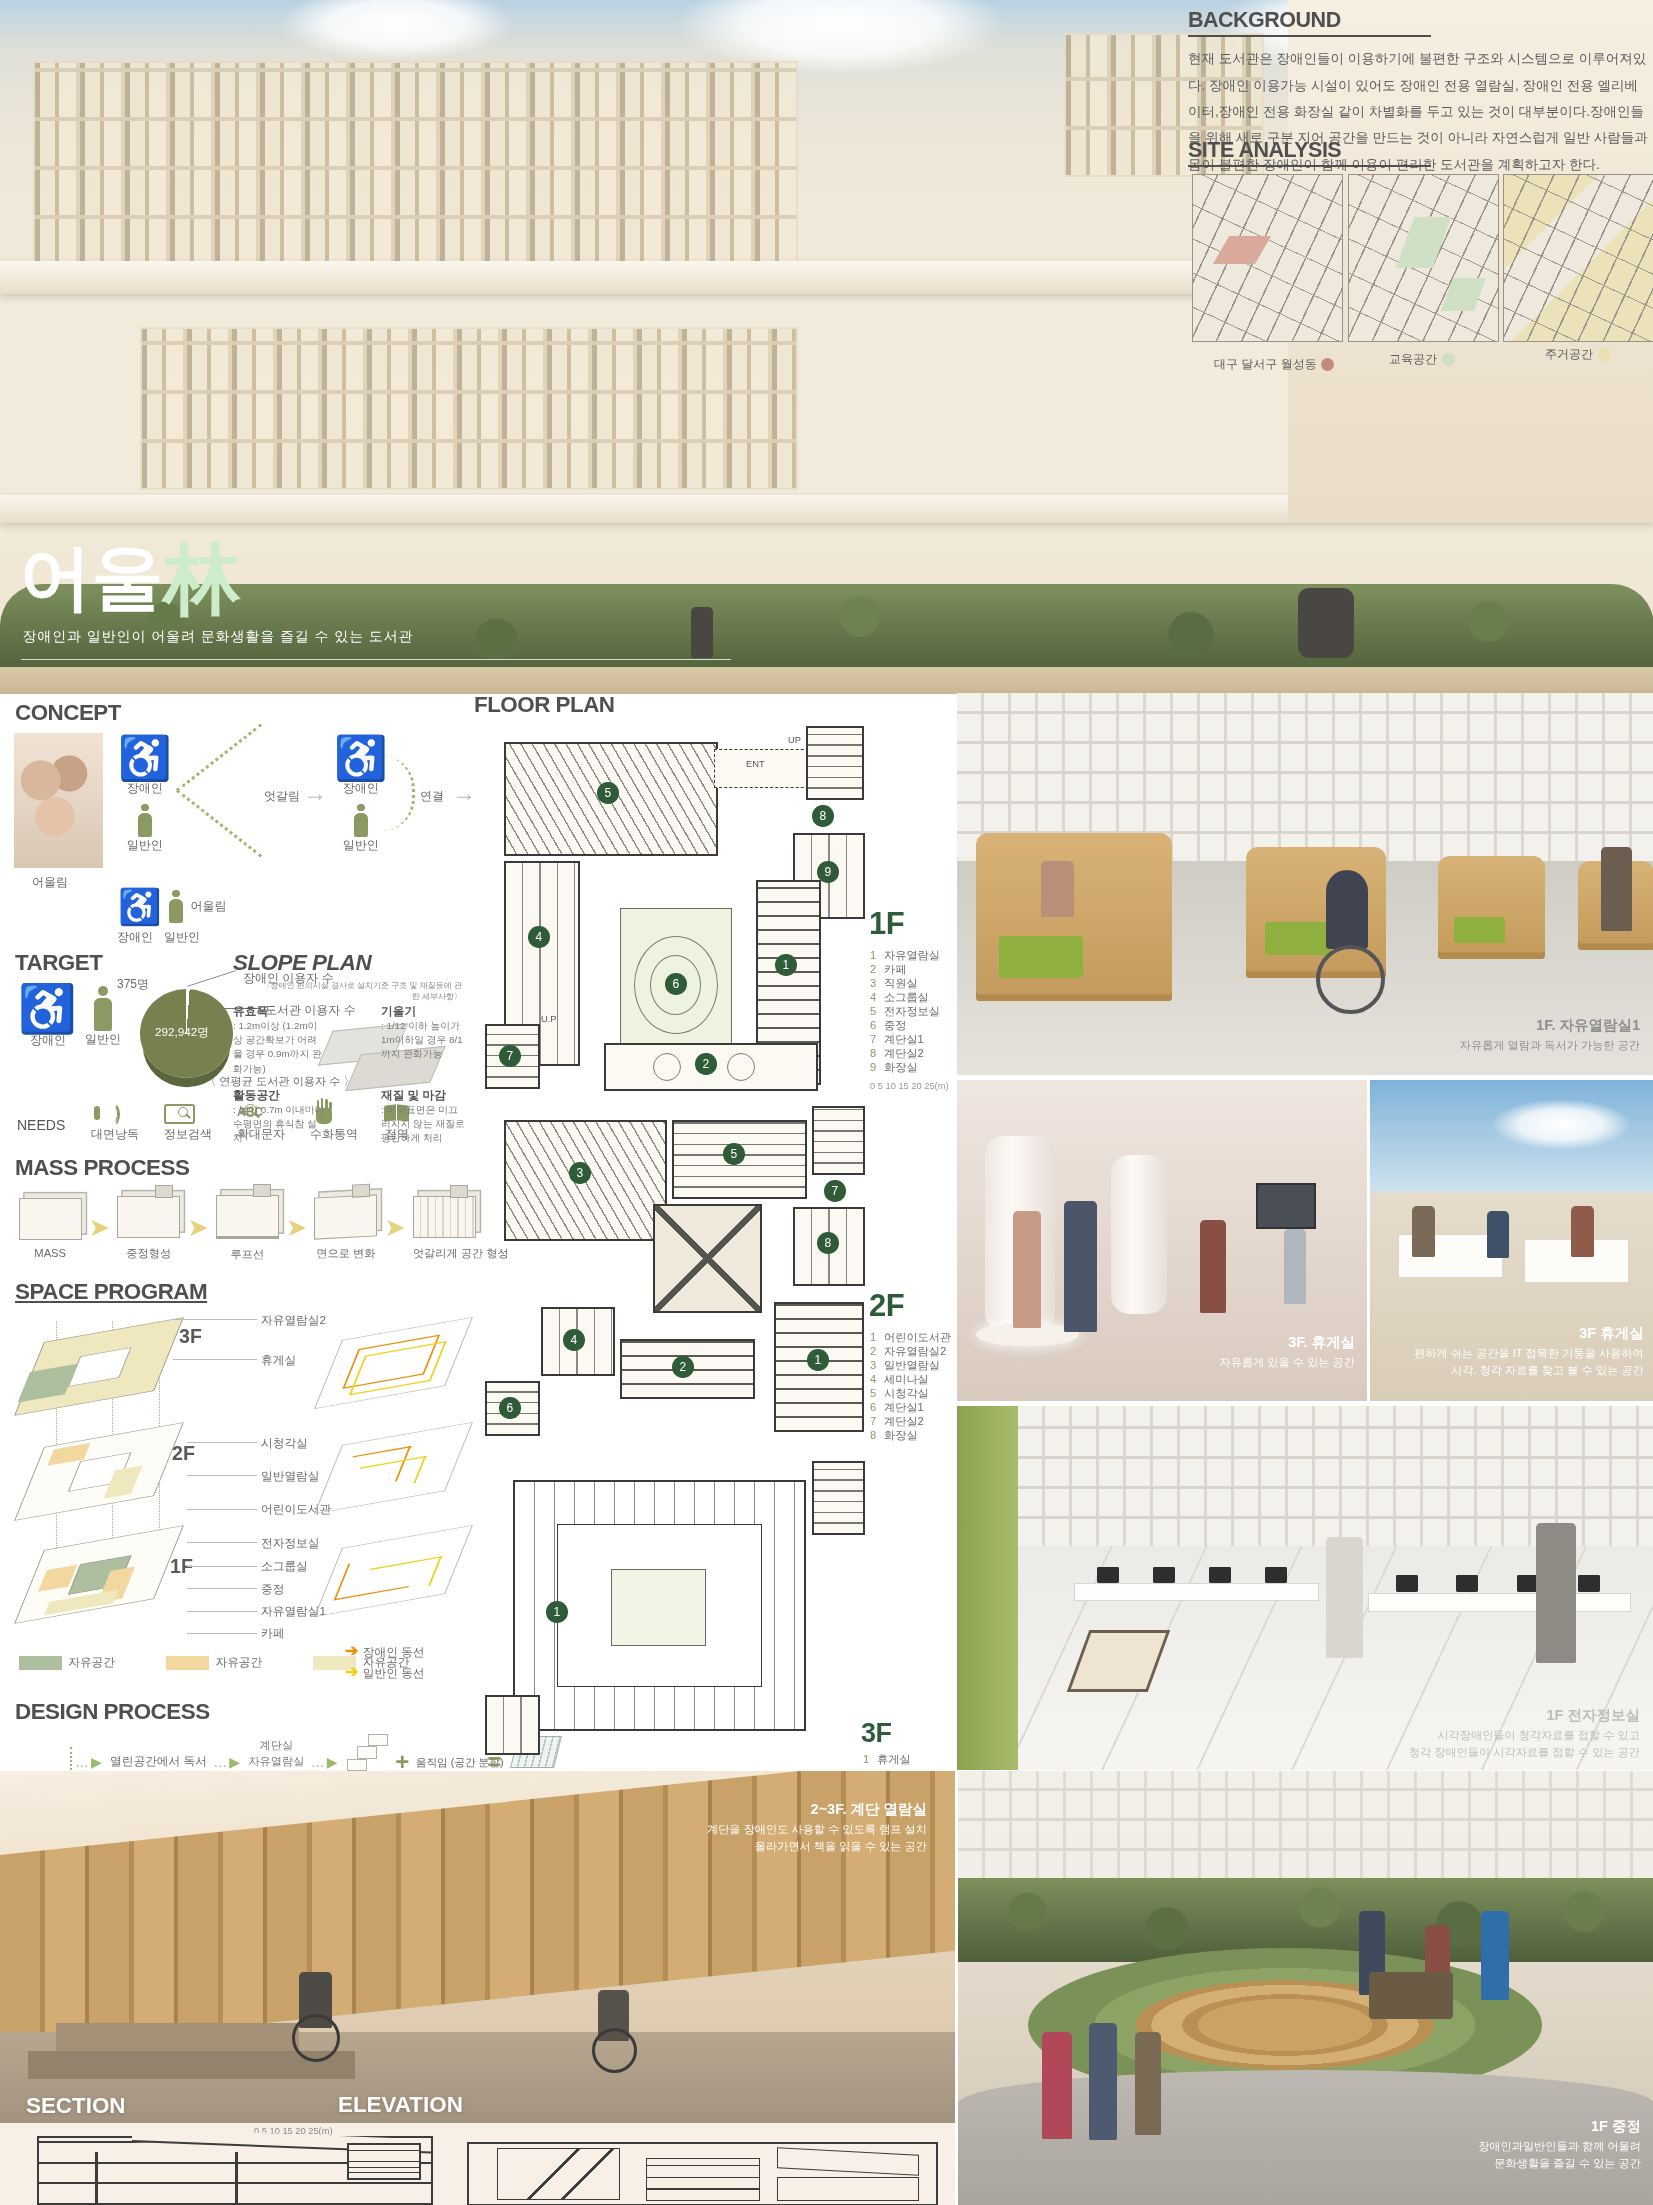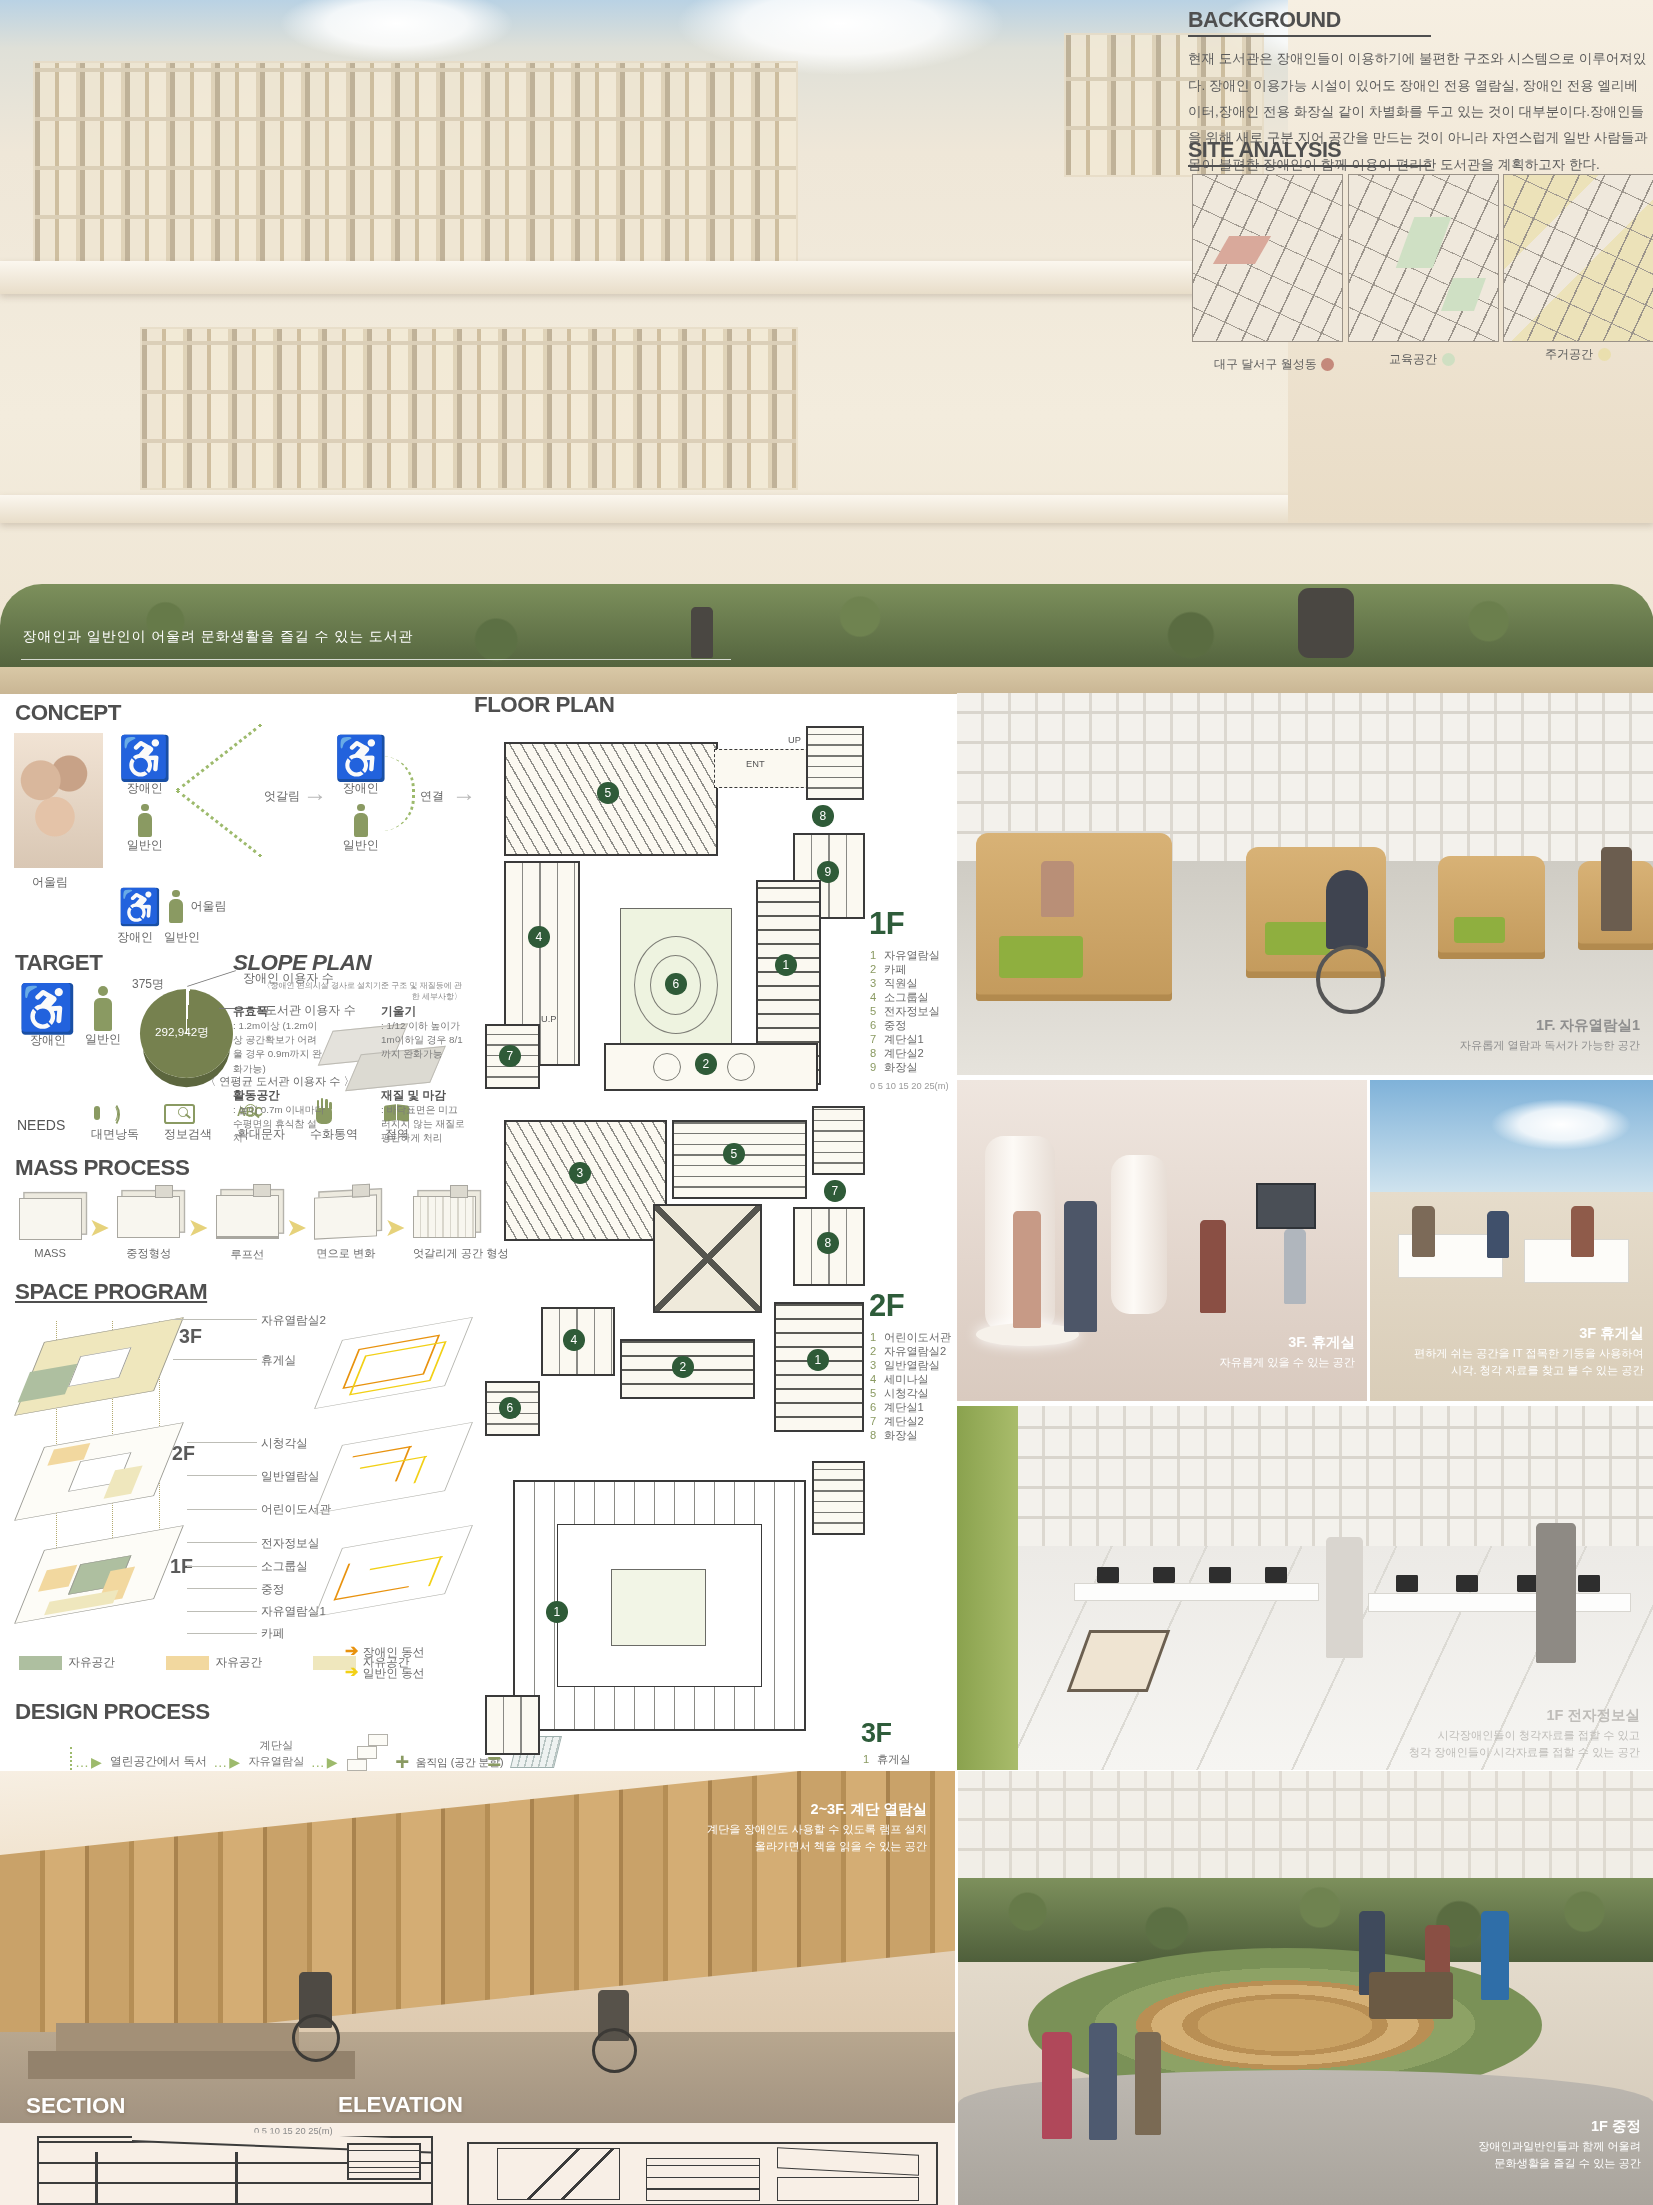--- a/index.html
+++ b/index.html
@@ -119,20 +119,24 @@
     <div class="abs shelfband" style="left:1064px;top:33px;width:196px;height:140px;"></div>
     <div class="abs slab" style="left:0;top:261px;width:1288px;height:33px;"></div>
     <div class="abs shelfband" style="left:140px;top:327px;width:654px;height:159px;"></div>
     <div class="abs slab" style="left:0;top:495px;width:1654px;height:28px;"></div>
     <div class="abs" style="left:1288px;top:0;width:366px;height:523px;background:linear-gradient(180deg,#f6efe2,#e9dcc6);"></div>
     <div class="abs hedge" style="left:0;top:584px;width:1654px;height:93px;border-radius:42px 42px 0 0;"></div>
     <div class="abs" style="left:0;top:667px;width:1654px;height:27px;background:linear-gradient(180deg,#d9c8a6,#c9b694);"></div>
     <div class="abs silhouette" style="left:691px;top:607px;width:21.5px;height:51px;"></div>
     <div class="abs silhouette" style="left:1298px;top:588px;width:56px;height:70px;border-radius:11.2px;"></div>
 
+    <div class="abs" style="left:19.6px;top:541px;display:flex;align-items:flex-start;z-index:6;">
+      <span class="hero-title-ko">어울</span>
+      <span class="hero-title-hanja">林</span>
+    </div>
     <div class="abs hero-sub" style="left:22.4px;top:628px;z-index:6;">장애인과 일반인이 어울려 문화생활을 즐길 수 있는 도서관</div>
     <div class="abs hero-rule" style="left:20.5px;top:659px;width:710px;z-index:6;"></div>
 
     <div class="abs" style="left:1188px;top:8.4px;width:462px;">
       <div class="bg-title">BACKGROUND</div>
       <div class="abs" style="left:0;top:27px;width:243px;height:1.9px;background:#4f4f4f;"></div>
       <div class="bg-body" style="margin-top:13px;">현재 도서관은 장애인들이 이용하기에 불편한 구조와 시스템으로 이루어져있다. 장애인 이용가능 시설이 있어도 장애인 전용 열람실, 장애인 전용 엘리베이터,장애인 전용 화장실 같이 차별화를 두고 있는 것이 대부분이다.장애인들을 위해 새로 구분 지어 공간을 만드는 것이 아니라 자연스럽게 일반 사람들과 몸이 불편한 장애인이 함께 이용이 편리한 도서관을 계획하고자 한다.</div>
     </div>
 
     <div class="abs bg-title" style="left:1188px;top:138px;">SITE ANALYSIS</div>
@@ -211,21 +215,21 @@
   <div class="abs" style="left:18.7px;top:985px;text-align:center;">
     <span class="wheel" style="font-size:47px;">♿</span>
     <div class="k-label">장애인</div>
   </div>
   <div class="abs" style="left:85px;top:986px;text-align:center;">
     <div class="figure-head" style="width:10.3px;height:10.3px;"></div>
     <div class="figure-body" style="width:18.7px;height:33px;"></div>
     <div class="k-label">일반인</div>
   </div>
   <div class="abs pie" style="left:140px;top:989px;"></div>
-  <div class="abs k-label" style="left:132px;top:976px;">375명</div>
+  <div class="abs k-label" style="left:117px;top:976px;">375명</div>
   <div class="abs" style="left:186px;top:978px;width:51px;height:0.9px;background:#777;transform:rotate(-18deg);"></div>
   <div class="abs k-label" style="left:243px;top:970px;">장애인 이용자 수</div>
   <div class="abs" style="left:219px;top:1008px;width:42px;height:0.9px;background:#777;"></div>
   <div class="abs k-label" style="left:265px;top:1002px;">도서관 이용자 수</div>
   <div class="abs" style="left:155px;top:1025px;font-size:11.7px;color:#ffffff;">292,942명</div>
   <div class="abs k-label" style="left:205px;top:1074px;font-size:11.2px;">〈 연평균 도서관  이용자 수 〉</div>
 
   <div class="abs k-label" style="left:17px;top:1117px;font-size:14px;color:#555;">NEEDS</div>
   <div class="abs" style="left:91px;top:1098px;display:flex;gap:25px;">
     <div style="text-align:center;">

